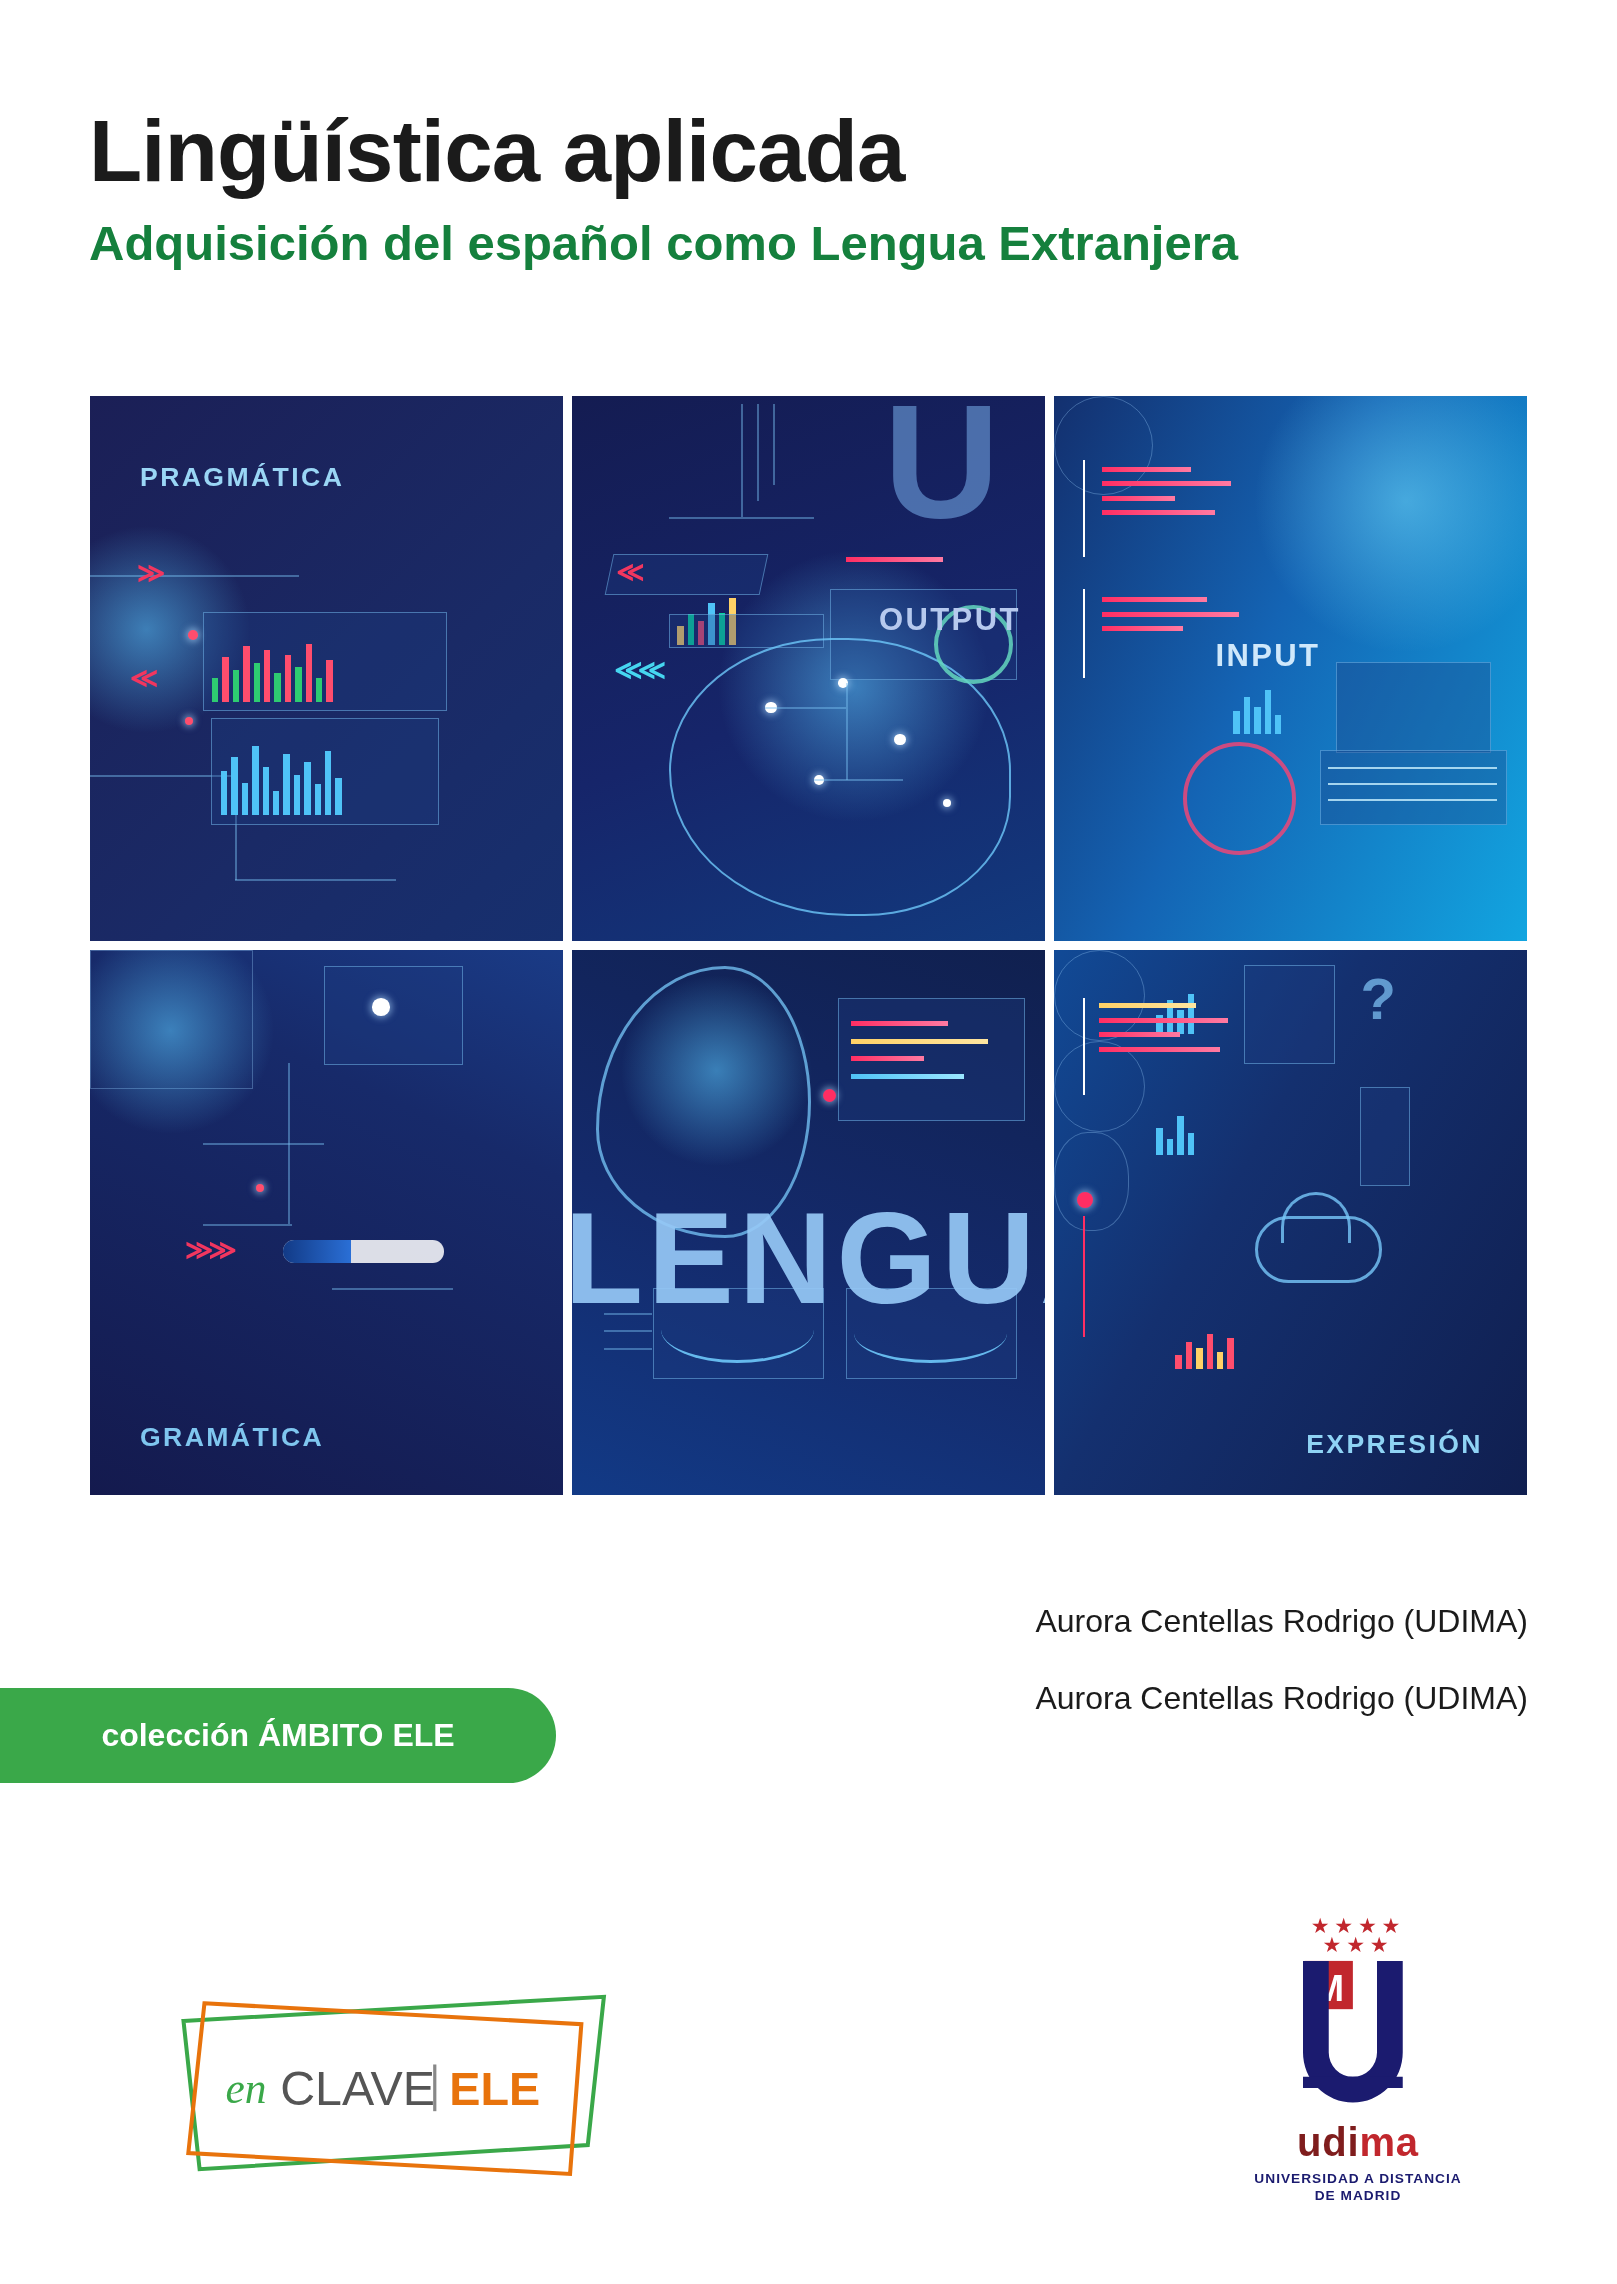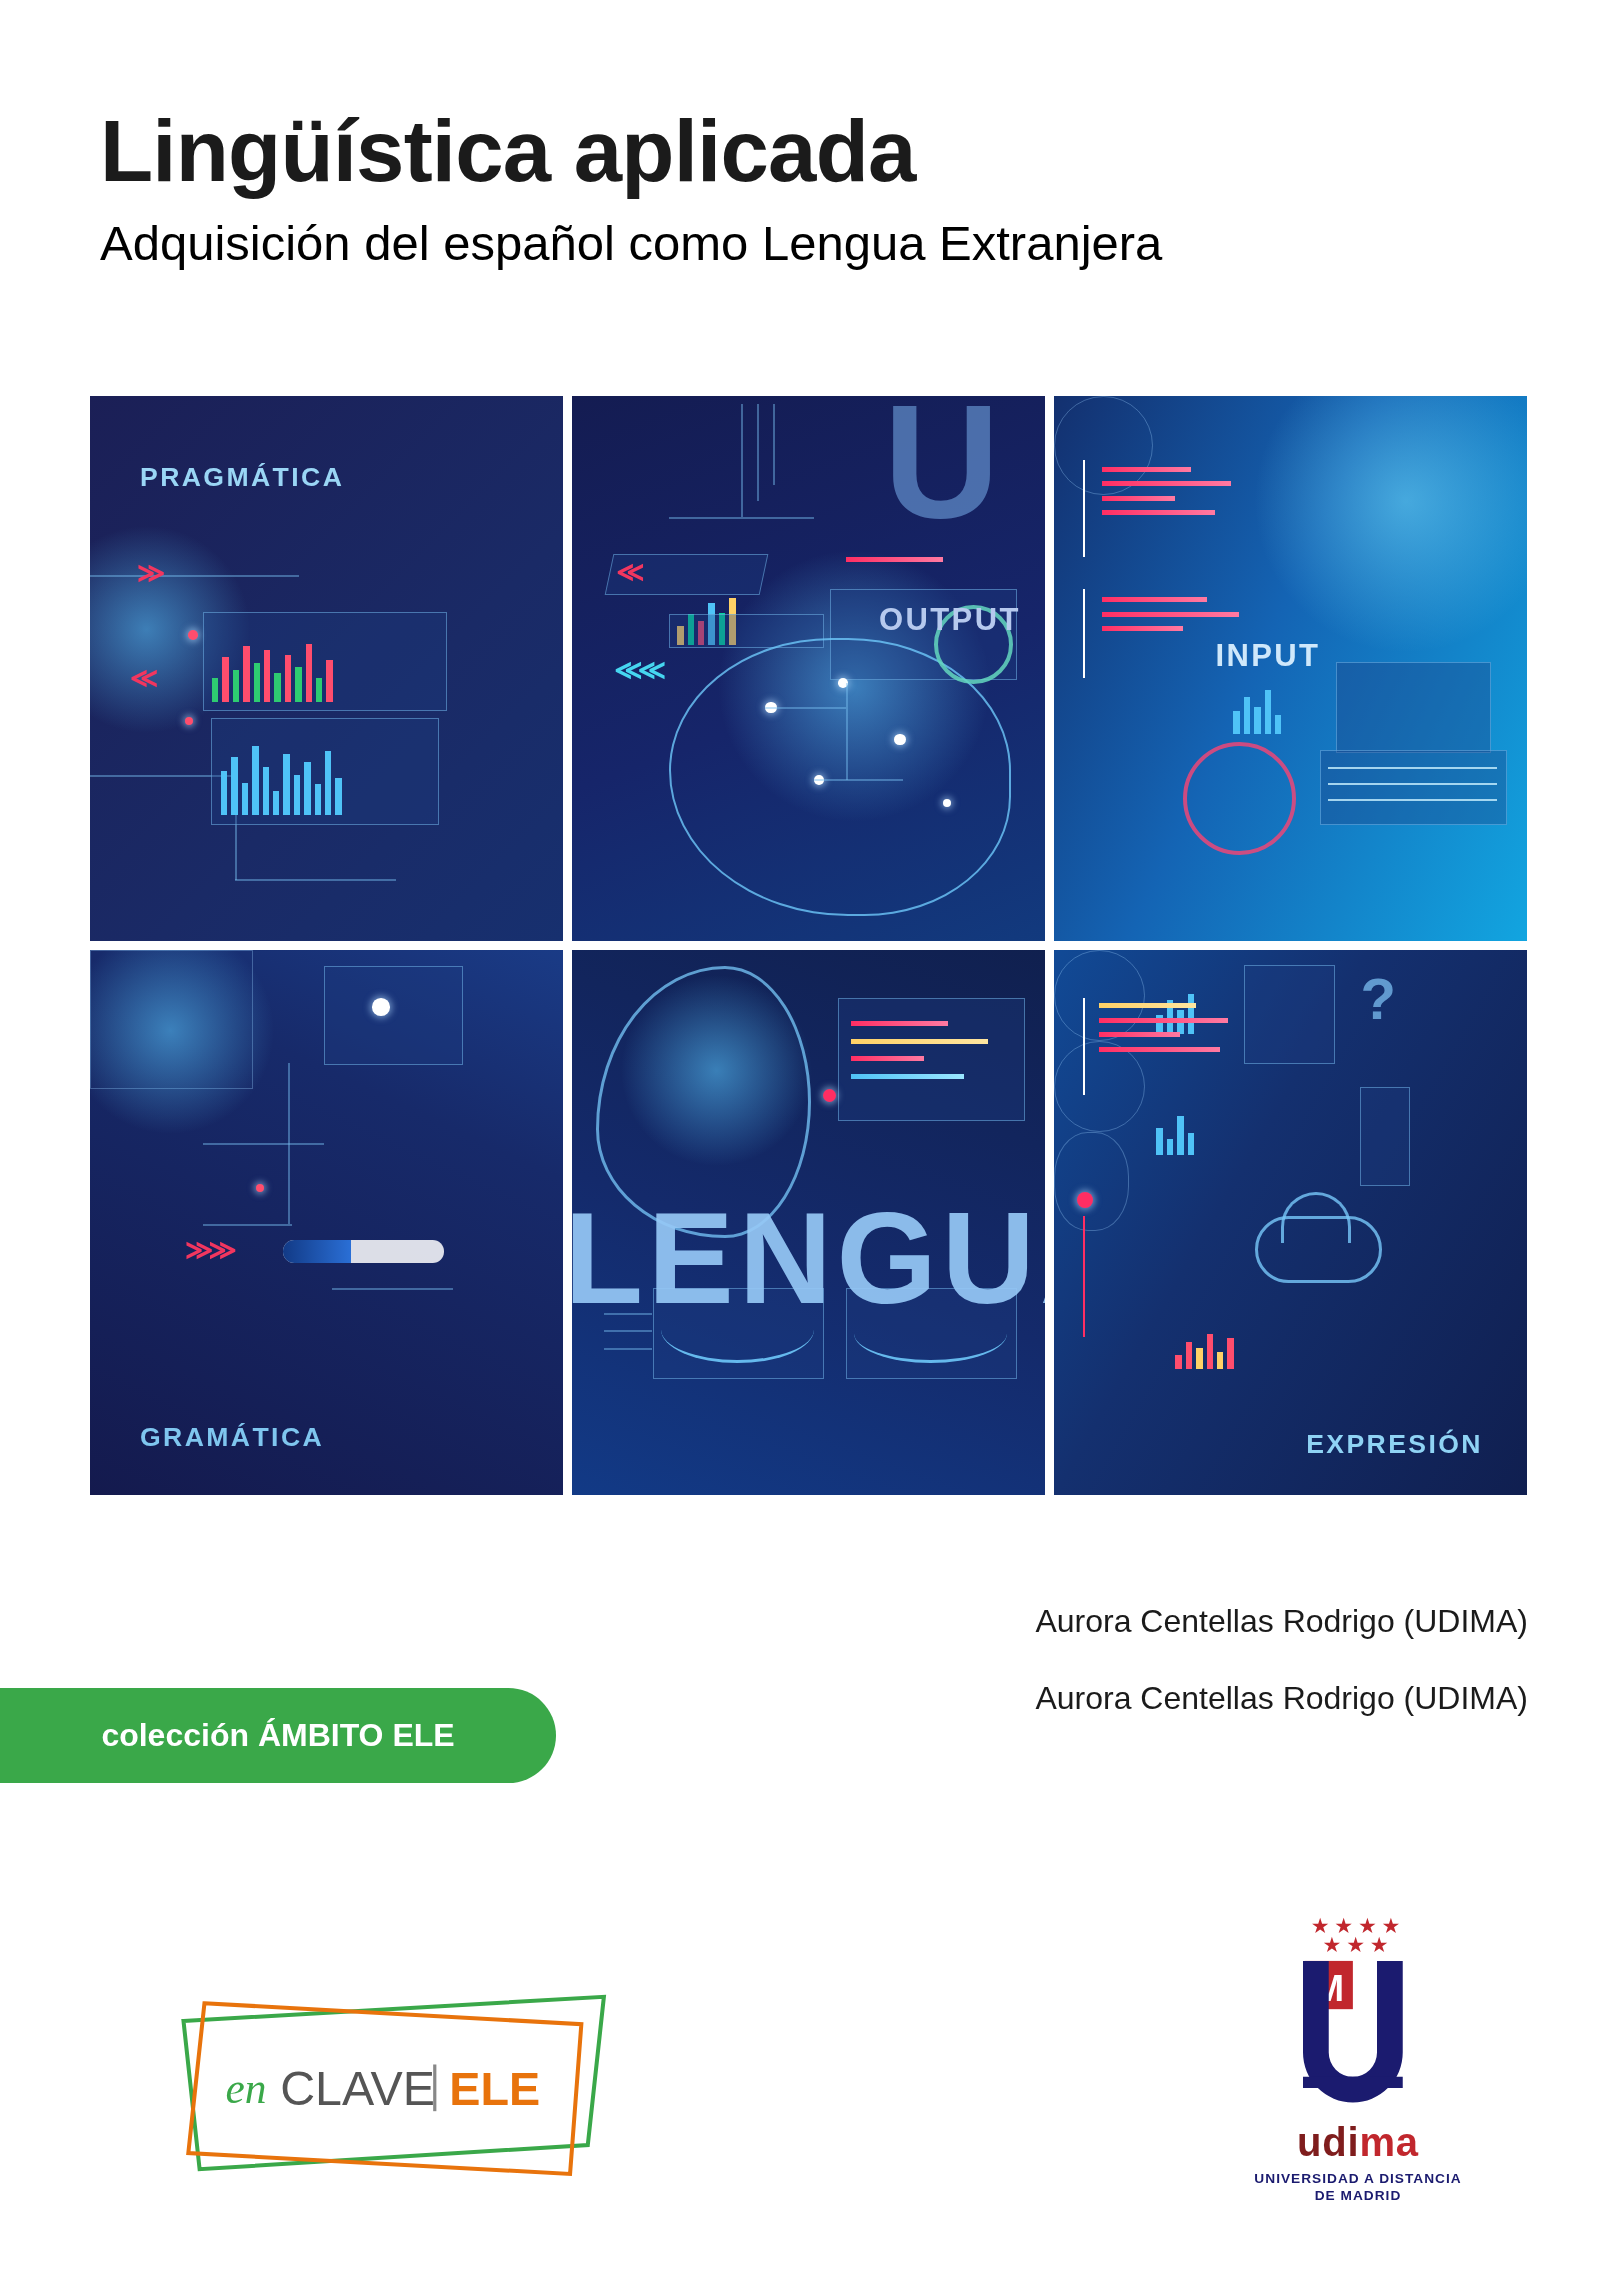--- a/index.html
+++ b/index.html
@@ -12,38 +12,38 @@
     height: 2284px;
     font-family: "Liberation Sans", sans-serif;
     color: #1a1a1a;
     position: relative;
     overflow: hidden;
   }
 
   
   .title-block {
     position: absolute;
-    left: 100px;
+    left: 89px;
     top: 105px;
     width: 1370px;
   }
   .book-title {
     font-size: 87px;
     font-weight: bold;
     letter-spacing: -0.8px;
     line-height: 1.05;
     margin: 0;
     color: #1b1b1b;
   }
   .book-subtitle {
     font-size: 49px;
-    font-weight: normal;
+    font-weight: bold;
     line-height: 1.1;
     margin: 21px 0 0 0;
-    color: #000000;
+    color: #15803d;
   }
 
   
   .cover-art {
     position: absolute;
     left: 90px;
     top: 396px;
     width: 1437px;
     height: 1099px;
     display: grid;

